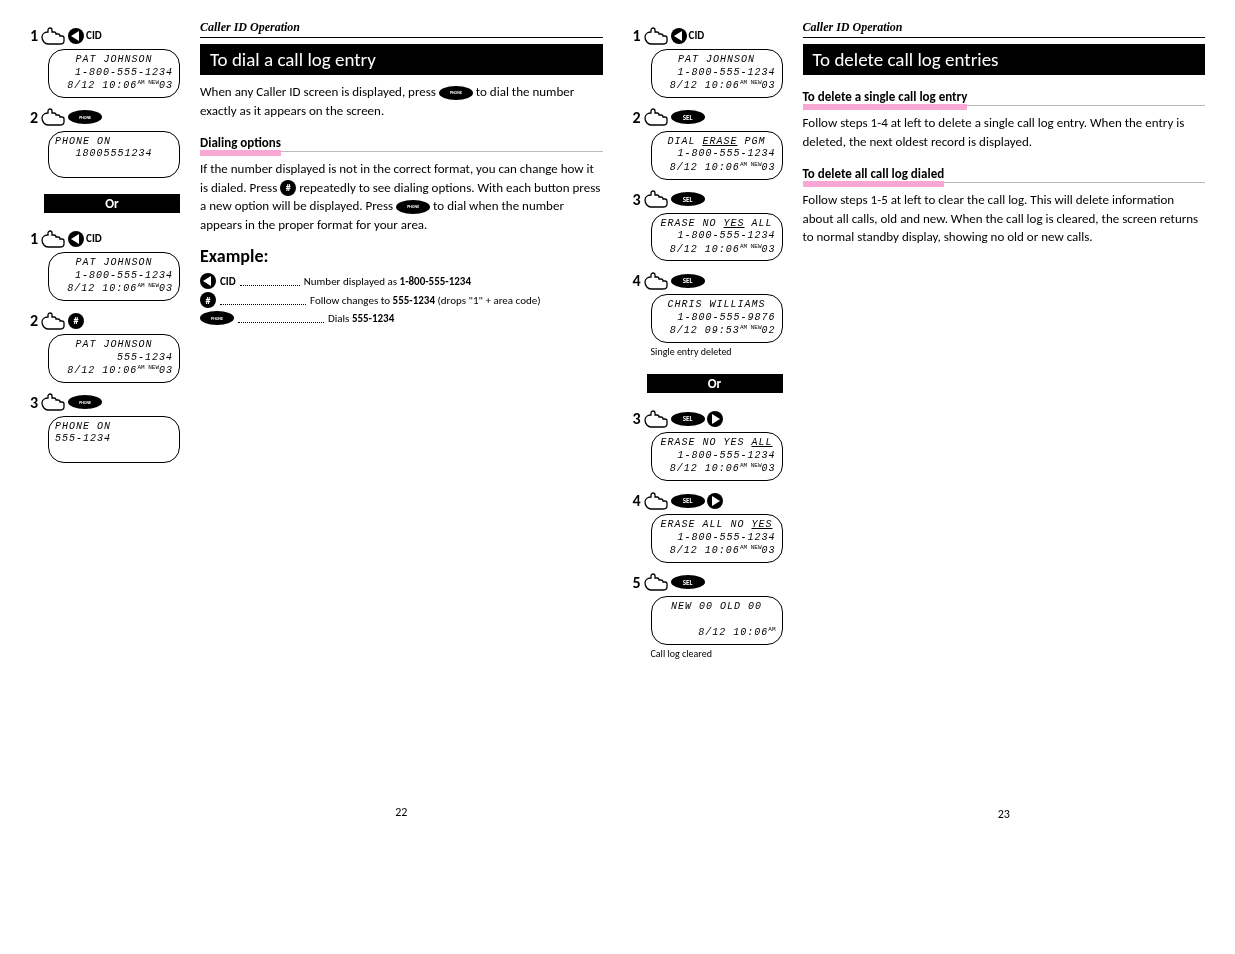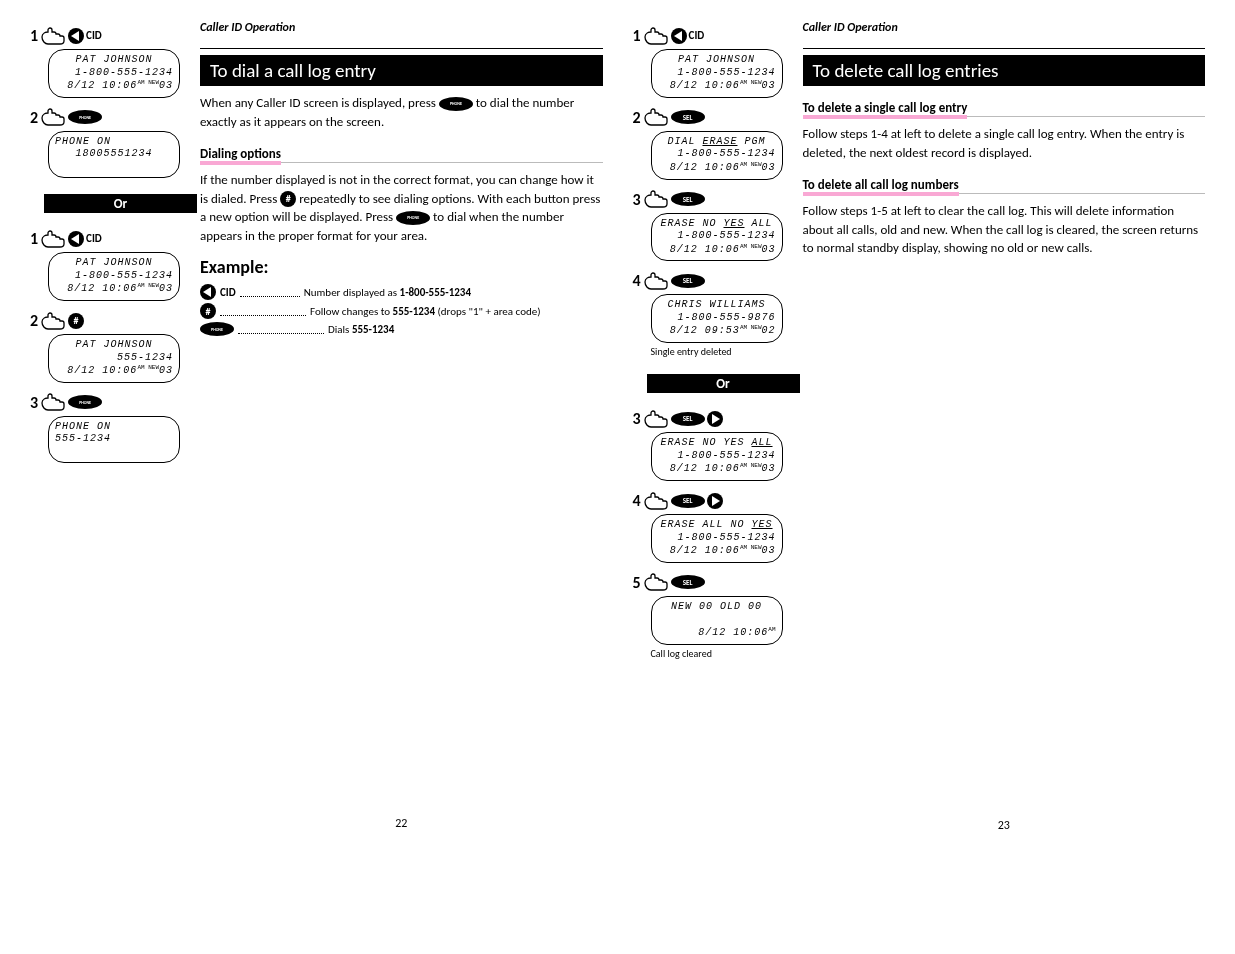--- a/index.html
+++ b/index.html
@@ -26,39 +26,40 @@
   }
   .main-col {
     flex: 1;
   }
   .breadcrumb {
     font-style: italic;
     font-weight: bold;
     font-size: 12px;
     border-bottom: 1px solid #000;
     margin-bottom: 6px;
-    padding-bottom: 14px;
+    padding-bottom: 2px;
+    font-family: Liberation Serif, serif;
   }
   .section-title {
     background: #000;
     color: #fff;
     font-weight: normal;
     font-size: 19px;
     padding: 4px 10px;
     margin-bottom: 8px;
   }
   .body-text {
     font-size: 13px;
     line-height: 1.45;
     margin: 8px 0;
   }
   .subheading {
     font-weight: bold;
     display: inline;
-    border-bottom: 4px solid #f9a8d4;
+    border-bottom: 6px solid #f9a8d4;
     font-size: 13px;
   }
   .subheading-wrap {
     margin: 14px 0 6px 0;
     border-bottom: 1px solid #bbb;
     padding-bottom: 1px;
   }
   .example-label {
     font-weight: bold;
     font-size: 18px;
@@ -119,21 +120,21 @@
     margin-left: 18px;
     margin-top: 2px;
   }
   .or-bar {
     background: #000;
     color: #fff;
     font-weight: bold;
     font-size: 13px;
     text-align: center;
     padding: 2px 0;
-    width: 153px;
+    width: 136px;
     margin: 16px 0 16px 14px;
   }
   .page-num {
     text-align: center;
     font-size: 12px;
     margin-top: 30px;
   }
 
   
   .btn {
@@ -454,21 +455,21 @@
 
     </div>
 
     <div class="main-col">
       <div class="breadcrumb">Caller ID Operation</div>
       <div class="section-title">To delete call log entries</div>
 
       <div class="subheading-wrap"><span class="subheading">To delete a single call log entry</span></div>
       <p class="body-text">Follow steps 1-4 at left to delete a single call log entry. When the entry is deleted, the next oldest record is displayed.</p>
 
-      <div class="subheading-wrap"><span class="subheading">To delete all call log numbers</span></div>
+      <div class="subheading-wrap"><span class="subheading">To delete all call log dialed</span></div>
       <p class="body-text">Follow steps 1-5 at left to clear the call log. This will delete information about all calls, old and new. When the call log is cleared, the screen returns to normal standby display, showing no old or new calls.</p>
 
       <div class="page-num" style="margin-top:560px">23</div>
     </div>
 
   </div>
 
 </div>
 
 </body></html>

